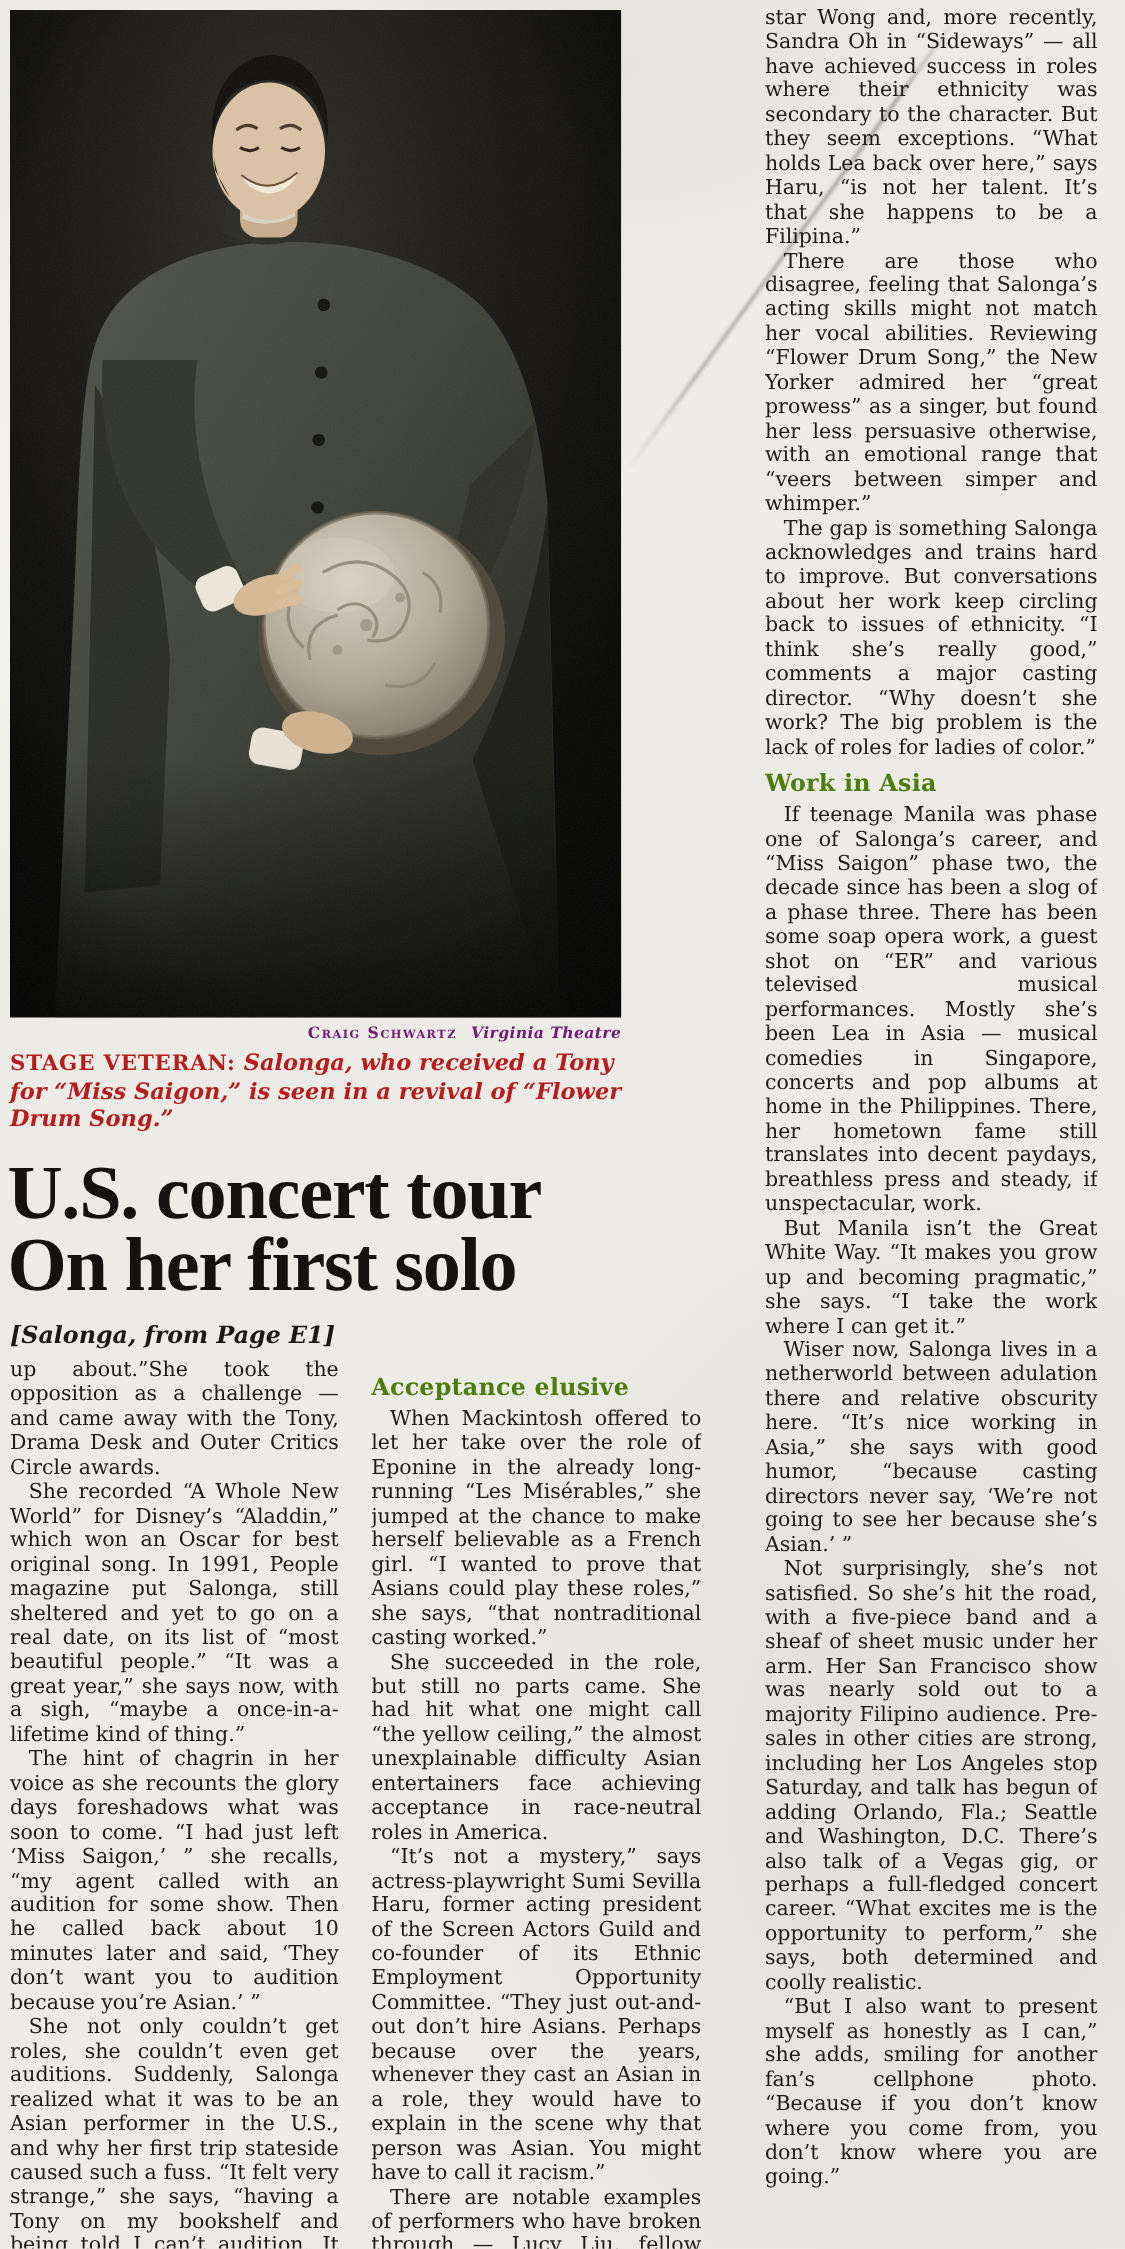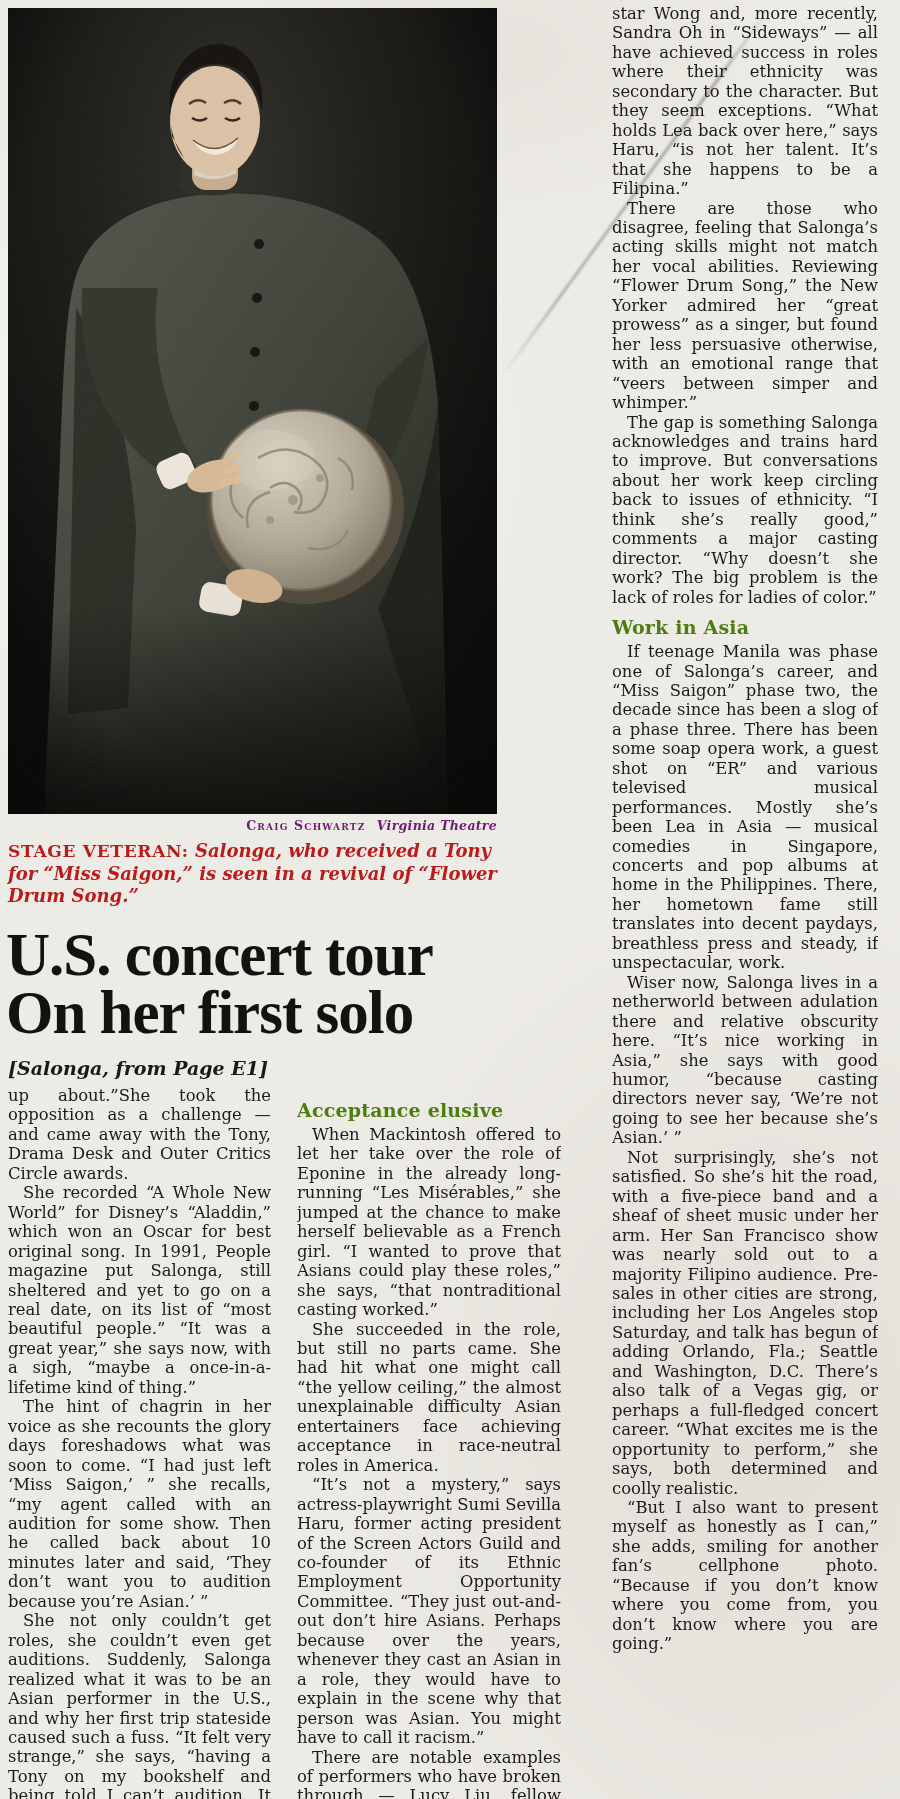--- a/index.html
+++ b/index.html
@@ -203,18 +203,19 @@
     <p class="para">She succeeded in the role, but still no parts came. She had hit what one might call “the yellow ceiling,” the almost unexplainable difficulty Asian entertainers face achieving acceptance in race-neutral roles in America.</p>
     <p class="para">“It’s not a mystery,” says actress-playwright Sumi Sevilla Haru, former acting president of the Screen Actors Guild and co-founder of its Ethnic Employment Opportunity Committee. “They just out-and-out don’t hire Asians. Perhaps because over the years, whenever they cast an Asian in a role, they would have to explain in the scene why that person was Asian. You might have to call it racism.”</p>
     <p class="para">There are notable examples of performers who have broken through — Lucy Liu, fellow Tony winner and “Law &amp; Order: SVU”</p>
   </div>
 <div class="col col-right">
     <p class="para flush">star Wong and, more recently, Sandra Oh in “Sideways” — all have achieved success in roles where their ethnicity was secondary to the character. But they seem exceptions. “What holds Lea back over here,” says Haru, “is not her talent. It’s that she happens to be a Filipina.”</p>
     <p class="para">There are those who disagree, feeling that Salonga’s acting skills might not match her vocal abilities. Reviewing “Flower Drum Song,” the New Yorker admired her “great prowess” as a singer, but found her less persuasive otherwise, with an emotional range that “veers between simper and whimper.”</p>
     <p class="para">The gap is something Salonga acknowledges and trains hard to improve. But conversations about her work keep circling back to issues of ethnicity. “I think she’s really good,” comments a major casting director. “Why doesn’t she work? The big problem is the lack of roles for ladies of color.”</p>
     <h3 class="subhead">Work in Asia</h3>
     <p class="para">If teenage Manila was phase one of Salonga’s career, and “Miss Saigon” phase two, the decade since has been a slog of a phase three. There has been some soap opera work, a guest shot on “ER” and various televised musical performances. Mostly she’s been Lea in Asia — musical comedies in Singapore, concerts and pop albums at home in the Philippines. There, her hometown fame still translates into decent paydays, breathless press and steady, if unspectacular, work.</p>
+    <p class="para">But Manila isn’t the Great White Way. “It makes you grow up and becoming pragmatic,” she says. “I take the work where I can get it.”</p>
     <p class="para">Wiser now, Salonga lives in a netherworld between adulation there and relative obscurity here. “It’s nice working in Asia,” she says with good humor, “because casting directors never say, ‘We’re not going to see her because she’s Asian.’ ”</p>
     <p class="para">Not surprisingly, she’s not satisfied. So she’s hit the road, with a five-piece band and a sheaf of sheet music under her arm. Her San Francisco show was nearly sold out to a majority Filipino audience. Pre-sales in other cities are strong, including her Los Angeles stop Saturday, and talk has begun of adding Orlando, Fla.; Seattle and Washington, D.C. There’s also talk of a Vegas gig, or perhaps a full-fledged concert career. “What excites me is the opportunity to perform,” she says, both determined and coolly realistic.</p>
     <p class="para">“But I also want to present myself as honestly as I can,” she adds, smiling for another fan’s cellphone photo. “Because if you don’t know where you come from, you don’t know where you are going.”</p>
   </div>
 
 <div class="scratch"></div>
 
 </body></html>

